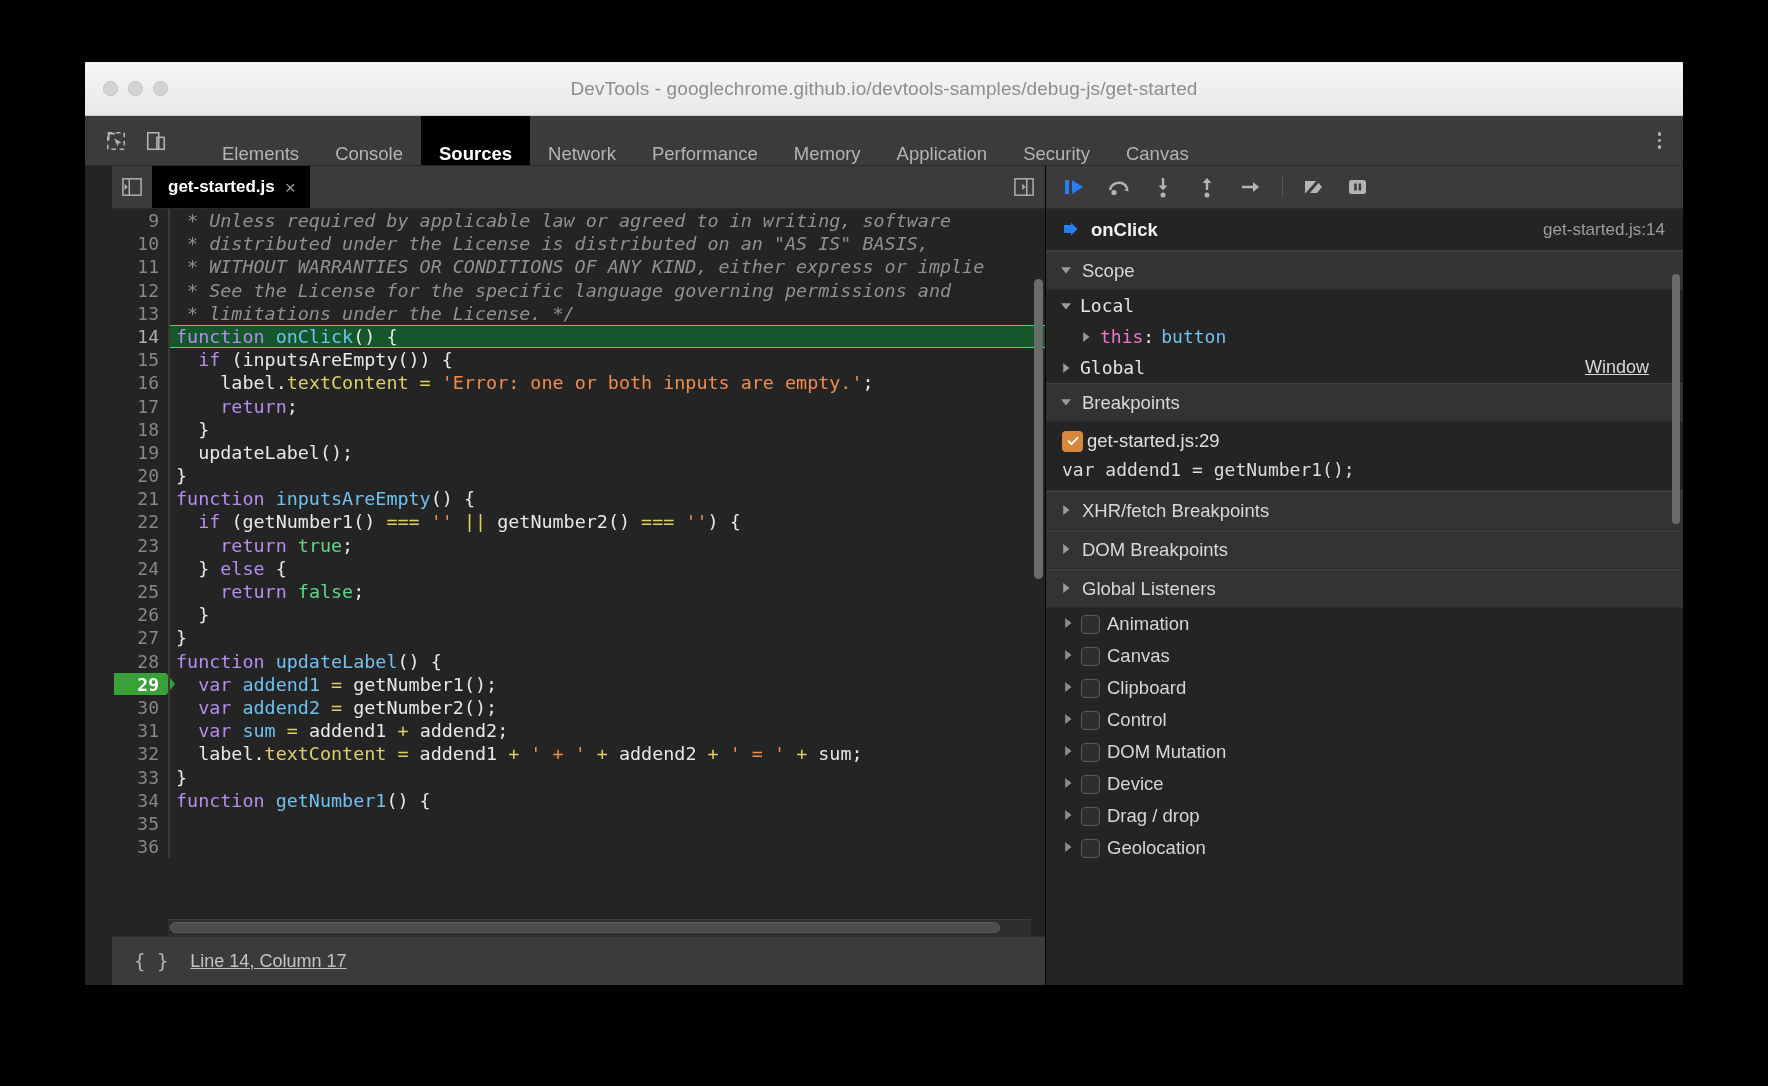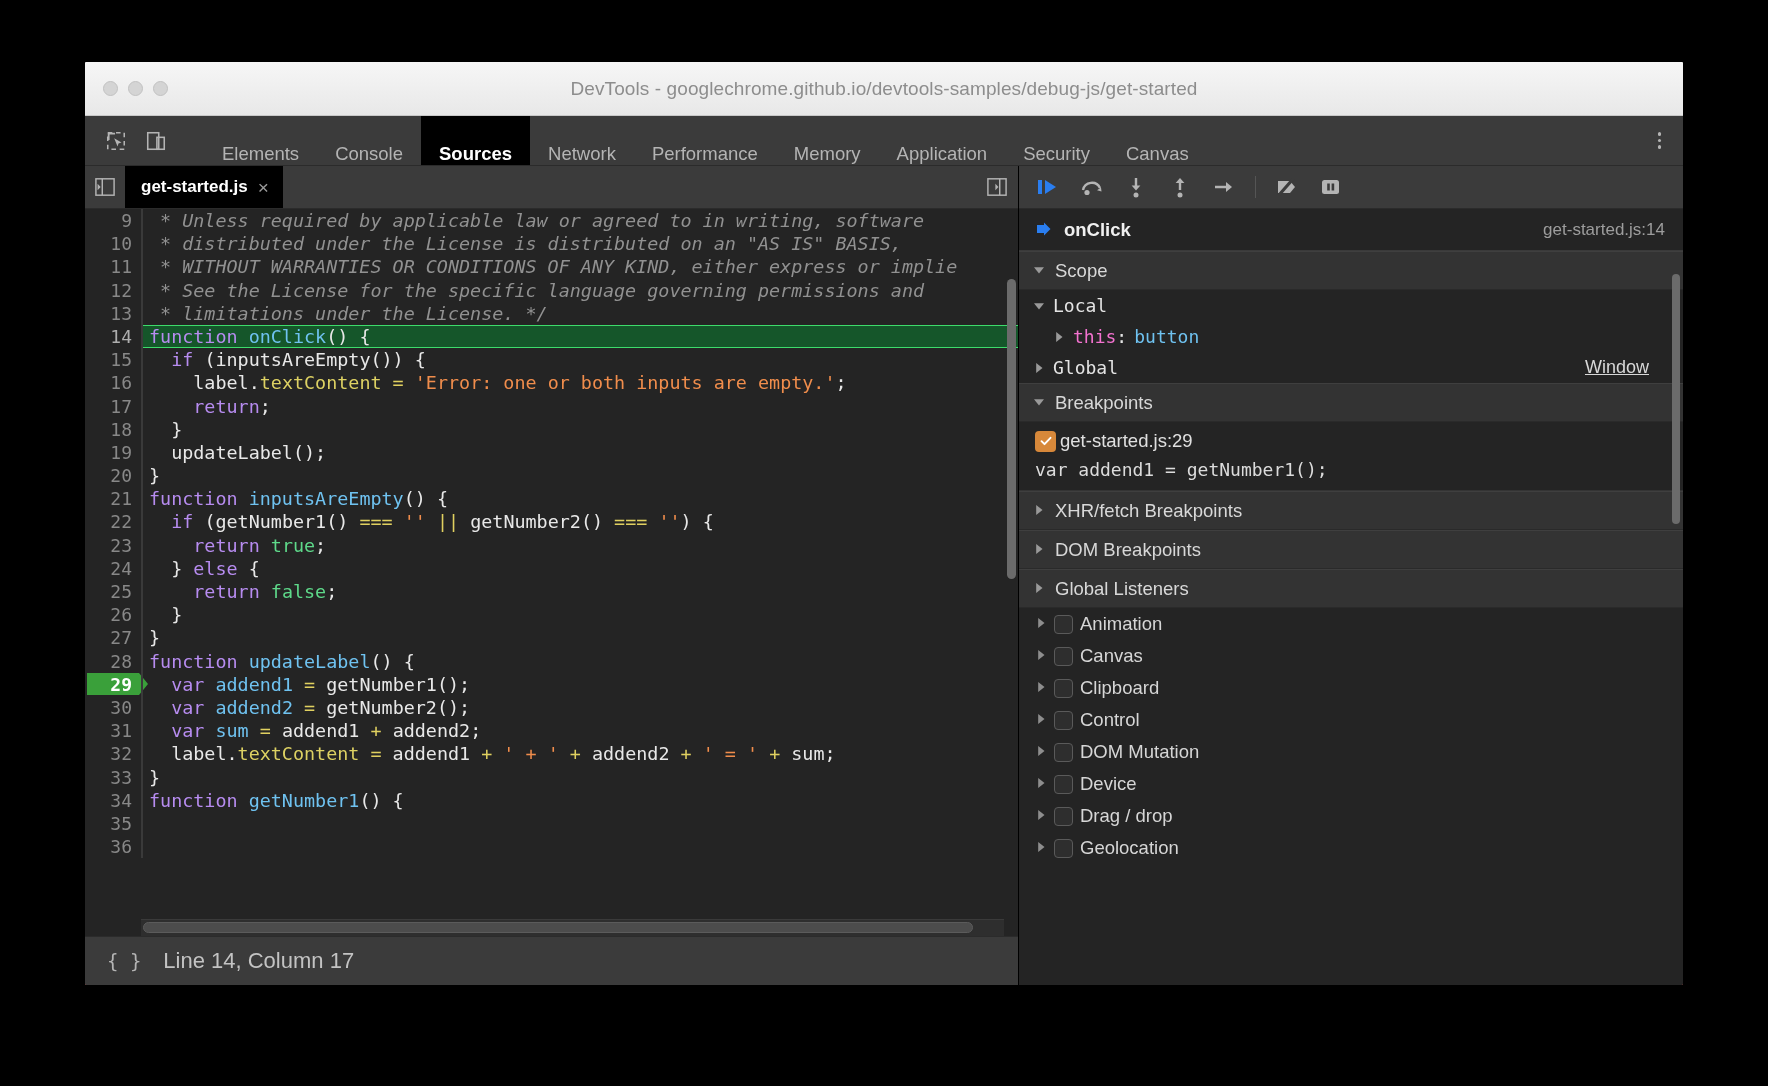--- a/index.html
+++ b/index.html
@@ -108,20 +108,21 @@
     width: 3.5px; height: 3.5px; border-radius: 50%;
     background: #b4b4b4; display: block;
   }
 
   
   .body {
     flex: 1;
     display: flex;
     min-height: 0;
     background: #ef4444;
+    margin-left: 27px;
   }
 
   
   .left {
     width: 933px;
     flex: 0 0 933px;
     display: flex;
     flex-direction: column;
     min-height: 0;
     border-right: 1px solid #000;
@@ -288,21 +289,22 @@
     gap: 22px;
     padding-left: 22px;
   }
   .pretty {
     color: #b4b4b4;
     font-family: "DejaVu Sans Mono", monospace;
     font-size: 19px;
   }
   .statusinfo {
     color: #c3c3c3;
-    font-size: 22px;
+    font-size: 18px;
+    text-decoration: underline;
   }
 
   
   .right {
     flex: 1;
     display: flex;
     flex-direction: column;
     min-height: 0;
     background: #242424;
     position: relative;

